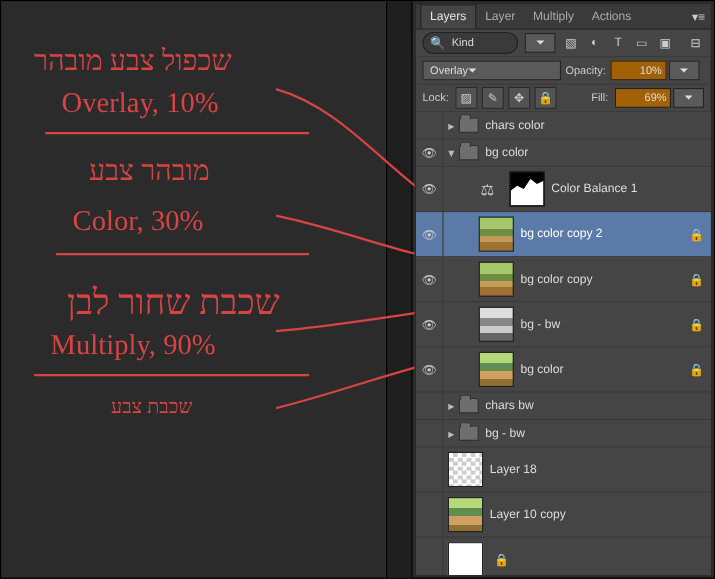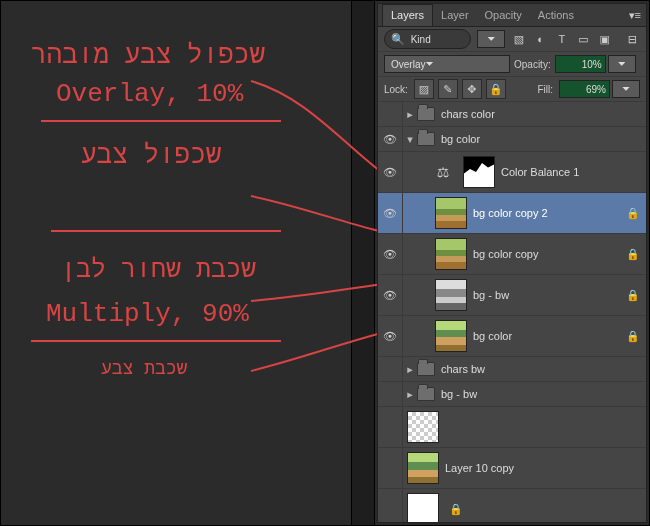--- a/index.html
+++ b/index.html
@@ -11,21 +11,21 @@
 .tab.active{background:#454545;color:#e6e6e6;border:1px solid #222;border-bottom:none;height:21px;line-height:20px}
 .tabs .menu{margin-left:auto;width:22px;text-align:center;color:#ccc;cursor:pointer}
 .row{display:flex;align-items:center;height:24px;padding:0 6px;gap:6px;border-bottom:1px solid #3a3a3a}
 .filter-row{background:#454545}
 .search{display:flex;align-items:center;background:#3a3a3a;border:1px solid #222;border-radius:10px;padding:0 6px;height:18px;gap:4px;width:76px}
 .search input{background:none;border:none;outline:none;color:#ddd;font-size:10px;width:40px}
 .dd{display:flex;align-items:center;background:#5a5a5a;border:1px solid #222;height:16px;padding:0 4px;min-width:18px;justify-content:center;color:#ddd;font-size:10px;cursor:pointer}
 .ficon{width:16px;height:16px;display:flex;align-items:center;justify-content:center;color:#ccc;cursor:pointer}
 .opts-row{gap:4px}
 .blend-dd{width:112px;justify-content:flex-start;padding:0 6px}
-.num-box{display:flex;align-items:center;background:#14532d;border:1px solid #222;height:16px;width:46px;justify-content:flex-end;padding-right:3px;font-size:10px;color:#ddd}
+.num-box{display:flex;align-items:center;background:#a16207;border:1px solid #222;height:16px;width:46px;justify-content:flex-end;padding-right:3px;font-size:10px;color:#ddd}
 .lbl{color:#ccc;font-size:10px}
 .num-wrap{display:flex;align-items:center;gap:2px}
 .lock-row{gap:6px}
 .lock-icons{display:flex;gap:4px}
 .lock-icons .ficon{width:18px;height:18px;background:#535353;border:1px solid #2a2a2a}
 .layers{flex:1;overflow:auto;background:#454545}
 .layer{display:flex;align-items:center;height:40px;border-bottom:1px solid #3a3a3a;padding-right:6px;position:relative}
 .layer.folder{height:24px}
 .eye{width:24px;border-right:1px solid #3a3a3a;height:100%;display:flex;align-items:center;justify-content:center;color:#ccc;cursor:pointer}
 .indent{display:inline-block}
@@ -42,21 +42,21 @@
 .lname.italic{font-style:italic}
 .lock-ind{color:#bbb;font-size:11px;margin-left:4px}
 .layer.selected{background:#5b7aa8}
 .layer.selected .lname{color:#fff}
 .mask{width:30px;height:30px;border:1px solid #222;margin-right:6px;background:#000;flex:none;position:relative}
 .mask::after{content:"";position:absolute;inset:0;background:#fff;clip-path:polygon(0 55%,20% 40%,40% 50%,60% 20%,80% 35%,100% 25%,100% 100%,0 100%)}
 .cbicon{width:20px;height:30px;display:flex;align-items:center;justify-content:center;margin-left:2px;flex:none;font-size:14px;color:#ccc}
 .link-gap{width:10px}
 .annot{position:absolute;pointer-events:none}
 .annot svg{position:absolute;left:0;top:0}
-.hand{font-family:Liberation Mono, monospace;color:#d84444;position:absolute}
+.hand{font-family:Liberation Serif, serif;color:#d84444;position:absolute}
 </style>
 </head>
 <body>
 
 <div class="stage">
   <div class="canvas-edge"></div>
 
   <div class="annot" style="left:0;top:0;width:650px;height:526px">
     <svg width="650" height="526">
       <defs>
@@ -67,31 +67,32 @@
       <path d="M250,80 C320,100 360,170 420,195" stroke="#d84444" stroke-width="2" fill="none" marker-end="url(#ah)"></path>
       <path d="M250,195 C320,210 360,230 420,238" stroke="#d84444" stroke-width="2" fill="none" marker-end="url(#ah)"></path>
       <path d="M250,300 C310,295 360,285 420,278" stroke="#d84444" stroke-width="2" fill="none" marker-end="url(#ah)"></path>
       <path d="M250,370 C310,355 360,335 420,322" stroke="#d84444" stroke-width="2" fill="none" marker-end="url(#ah)"></path>
       <line x1="40" y1="120" x2="280" y2="120" stroke="#d84444" stroke-width="2"></line>
       <line x1="50" y1="230" x2="280" y2="230" stroke="#d84444" stroke-width="2"></line>
       <line x1="30" y1="340" x2="280" y2="340" stroke="#d84444" stroke-width="2"></line>
     </svg>
     <div class="hand" style="left:30px;top:40px;font-size:26px">שכפול צבע מובהר</div>
     <div class="hand" style="left:55px;top:78px;font-size:26px">Overlay, 10%</div>
-    <div class="hand" style="left:80px;top:140px;font-size:26px">שכפול צבע</div>
-    <div class="hand" style="left:60px;top:255px;font-size:25px">שכבת שחור לבן</div>
+    <div class="hand" style="left:80px;top:140px;font-size:26px">מובהר צבע</div>
+    <div class="hand" style="left:65px;top:185px;font-size:26px">Color, 30%</div>
+    <div class="hand" style="left:60px;top:255px;font-size:32px">שכבת שחור לבן</div>
     <div class="hand" style="left:45px;top:298px;font-size:26px">Multiply, 90%</div>
     <div class="hand" style="left:100px;top:358px;font-size:18px">שכבת צבע</div>
   </div>
 
   <div class="panel">
     <div class="tabs">
       <div class="tab active">Layers</div>
       <div class="tab">Layer</div>
-      <div class="tab">Opacity</div>
+      <div class="tab">Multiply</div>
       <div class="tab">Actions</div>
       <div class="menu">▾≡</div>
     </div>
 
     <div class="row filter-row">
       <div class="search">
         <span>🔍</span>
         <input value="Kind" style="">
       </div>
       <div class="dd" style="width:14px">⏷</div>
@@ -206,20 +207,21 @@
           <div class="eye"></div>
           <span class="indent" style="width: 0px;"></span>
           <span class="arrow">▸</span>
           <span class="folder-ic"></span>
           <span class="lname">bg - bw</span>
         </div>
         <div class="layer">
           <div class="eye"></div>
           <span class="indent" style="width: 0px;"></span>
           <div class="thumb checker"></div>
+          <span class="lname">Layer 18</span>
         </div>
         <div class="layer">
           <div class="eye"></div>
           <span class="indent" style="width: 0px;"></span>
           <div class="thumb landscape2"></div>
           <span class="lname">Layer 10 copy</span>
         </div>
         <div class="layer">
           <div class="eye"></div>
           <span class="indent" style="width: 0px;"></span>

